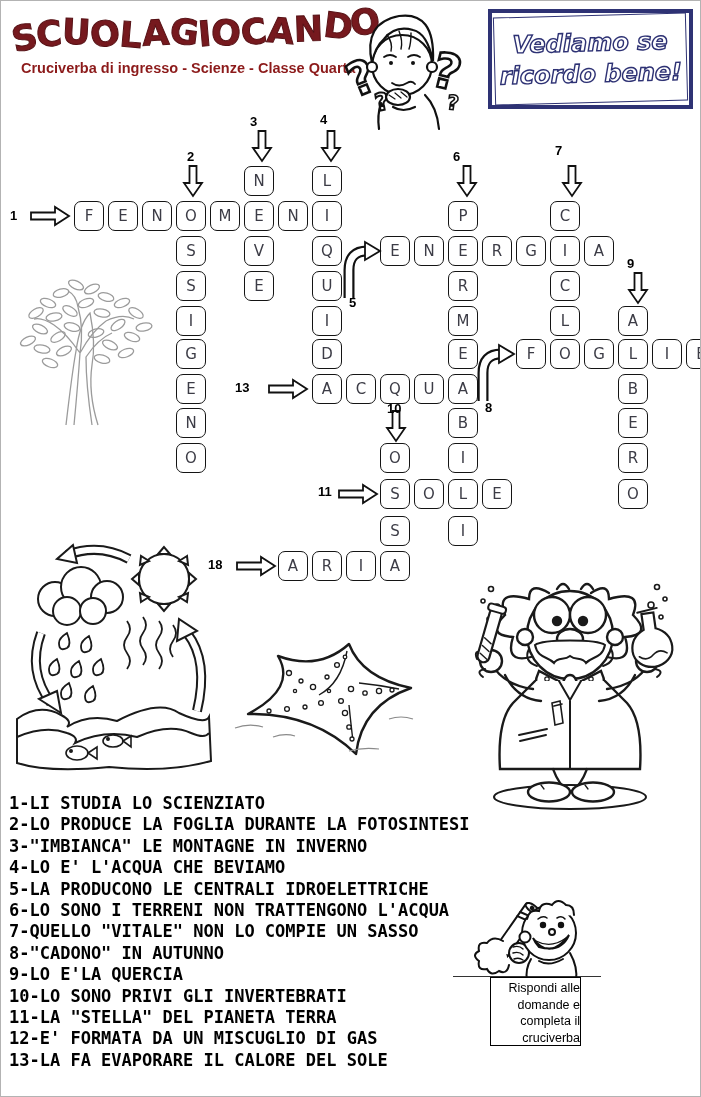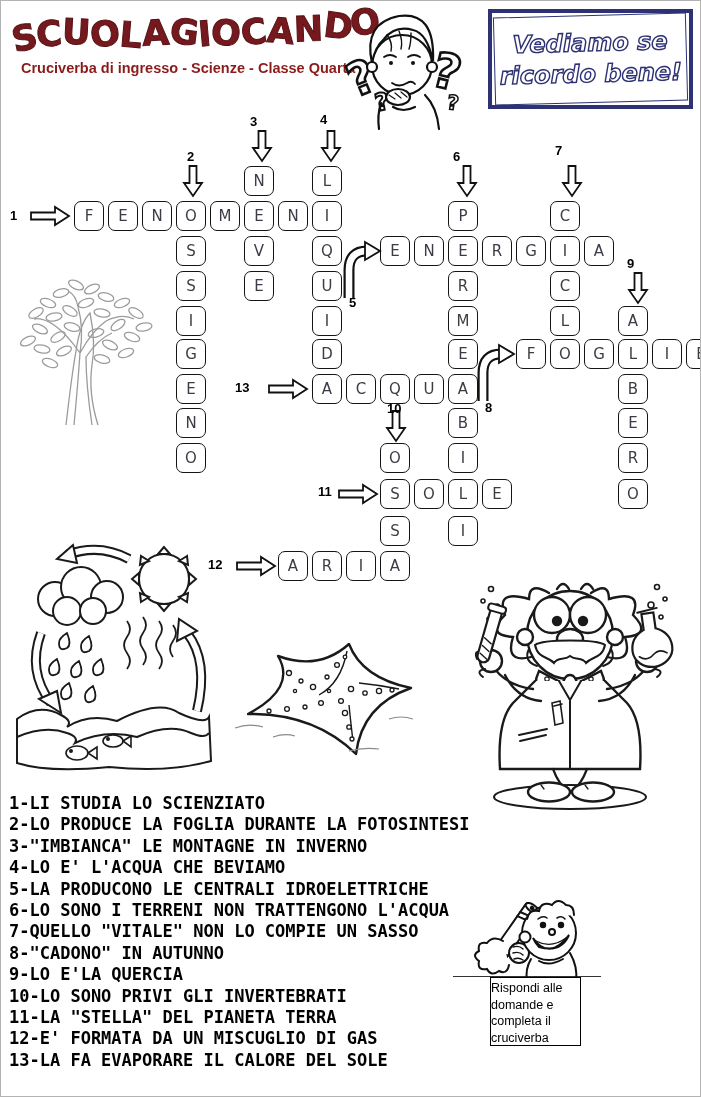--- a/index.html
+++ b/index.html
@@ -20,21 +20,21 @@
   
   .cell{position:absolute;width:30px;height:30px;box-sizing:border-box;border:1.7px solid #141414;
       border-radius:7px;background:#fff;display:flex;align-items:center;justify-content:center;
       font-family:"DejaVu Sans",sans-serif;font-size:15px;color:#3c3c46;}
   .num{position:absolute;font-size:13px;font-weight:bold;color:#000;font-family:"Liberation Sans",sans-serif;}
   
   .clues{left:8px;top:792px;font-family:"DejaVu Sans Mono",monospace;font-weight:bold;
       font-size:17px;line-height:21.4px;color:#000;white-space:pre;}
   
   .notebox{left:489px;top:976px;width:91px;height:69px;box-sizing:border-box;border:1.6px solid #000;
-      background:#fff;font-size:12.5px;line-height:16.5px;text-align:left;padding-top:2px;color:#000;}
+      background:#fff;font-size:12.5px;line-height:16.5px;text-align:right;padding-top:2px;color:#000;}
   .creditbox{left:394px;top:1060px;width:286px;height:31px;box-sizing:border-box;border:1.3px solid #222;
       background:#fff;display:flex;align-items:center;justify-content:center;font-size:17px;color:#222;white-space:nowrap;}
   .tableline{left:452px;top:975px;width:148px;height:0px;border-top:1.6px solid #333;}
   svg{position:absolute;overflow:visible;}
 </style>
 </head>
 <body>
 
 <div class="page">
 
@@ -180,21 +180,21 @@
         <polygon points="7.5,2 14.5,2 14.5,19 20,19 11,32 2,19 7.5,19" fill="#fff" stroke="#111" stroke-width="1.8"></polygon>
       </svg>
       <div class="num" style="left: 386px; top: 400px;">10</div>
       <svg width="42" height="22" style="left: 336px; top: 482px;">
         <polygon points="2,7.5 26,7.5 26,2 40,11 26,20 26,14.5 2,14.5" fill="#fff" stroke="#111" stroke-width="1.8"></polygon>
       </svg>
       <div class="num" style="left: 317px; top: 483px;">11</div>
       <svg width="42" height="22" style="left: 234px; top: 554px;">
         <polygon points="2,7.5 26,7.5 26,2 40,11 26,20 26,14.5 2,14.5" fill="#fff" stroke="#111" stroke-width="1.8"></polygon>
       </svg>
-      <div class="num" style="left: 207px; top: 556px;">12</div>
+      <div class="num" style="left: 207px; top: 556px;">18</div>
       <svg width="42" height="22" style="left: 266px; top: 377px;">
         <polygon points="2,7.5 26,7.5 26,2 40,11 26,20 26,14.5 2,14.5" fill="#fff" stroke="#111" stroke-width="1.8"></polygon>
       </svg>
       <div class="num" style="left: 234px; top: 379px;">13</div>
     </div>
 
   <svg class="abs" style="left:5px;top:272px" width="155" height="155" viewBox="0 0 155 155">
     <g fill="none" stroke="#9b9b9b" stroke-width="1.3">
       <path d="M68,152 Q72,110 74,80 Q60,60 48,52 M74,80 Q78,55 72,34 M74,80 Q86,58 100,48 M86,152 Q80,112 80,84 Q92,66 106,60"></path>
       <path d="M60,152 Q66,100 70,78 Q74,50 84,40 Q90,70 86,92 Q82,120 92,152"></path>

